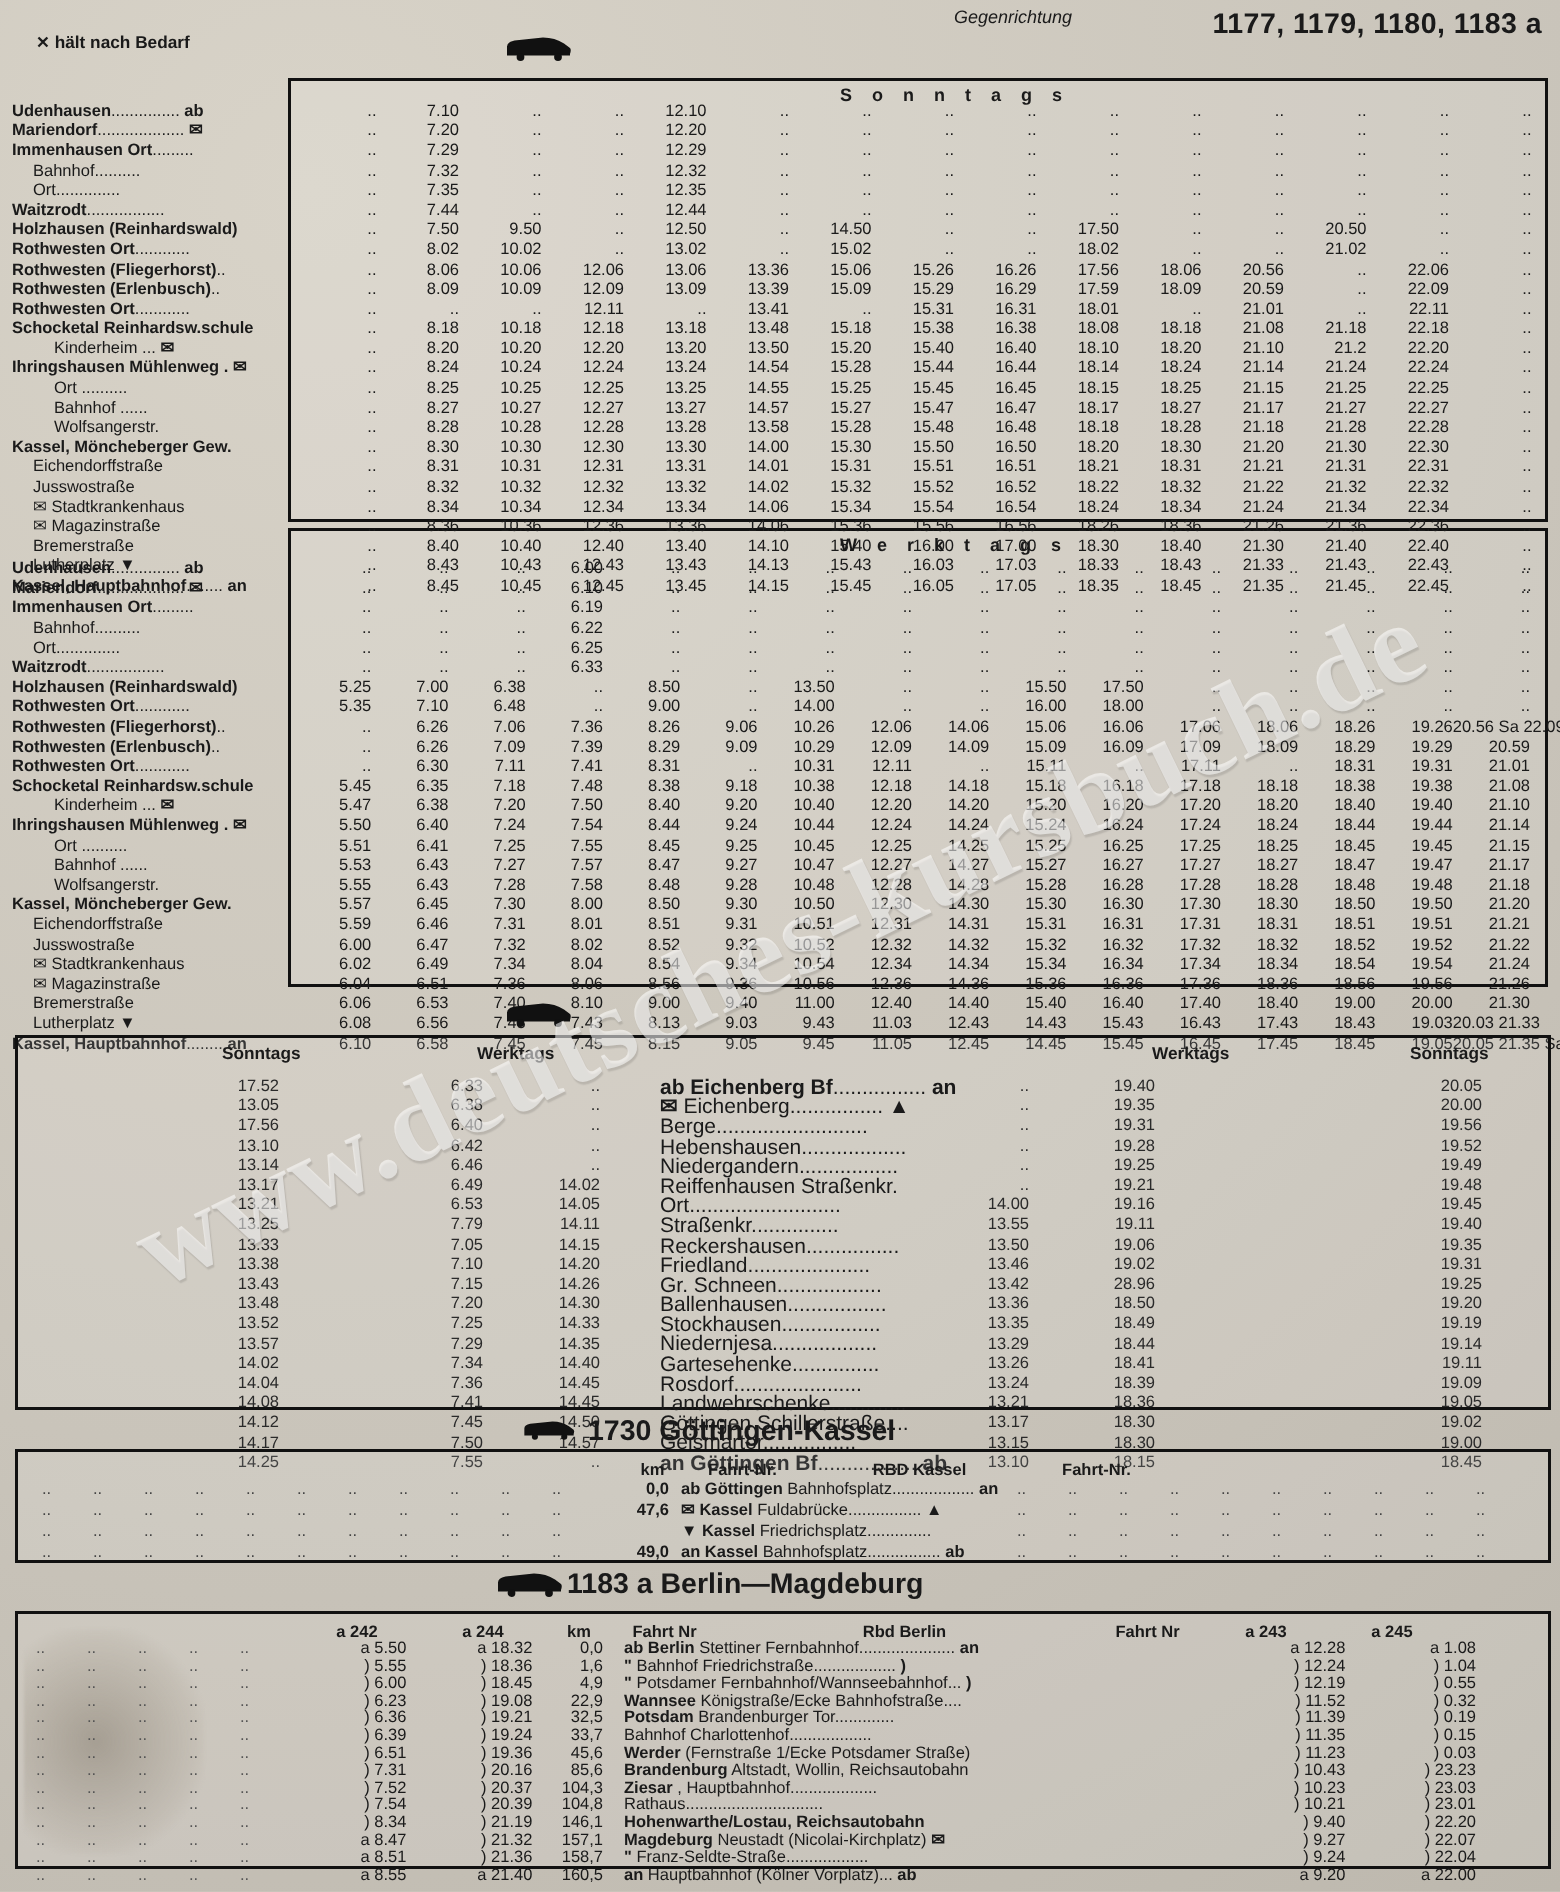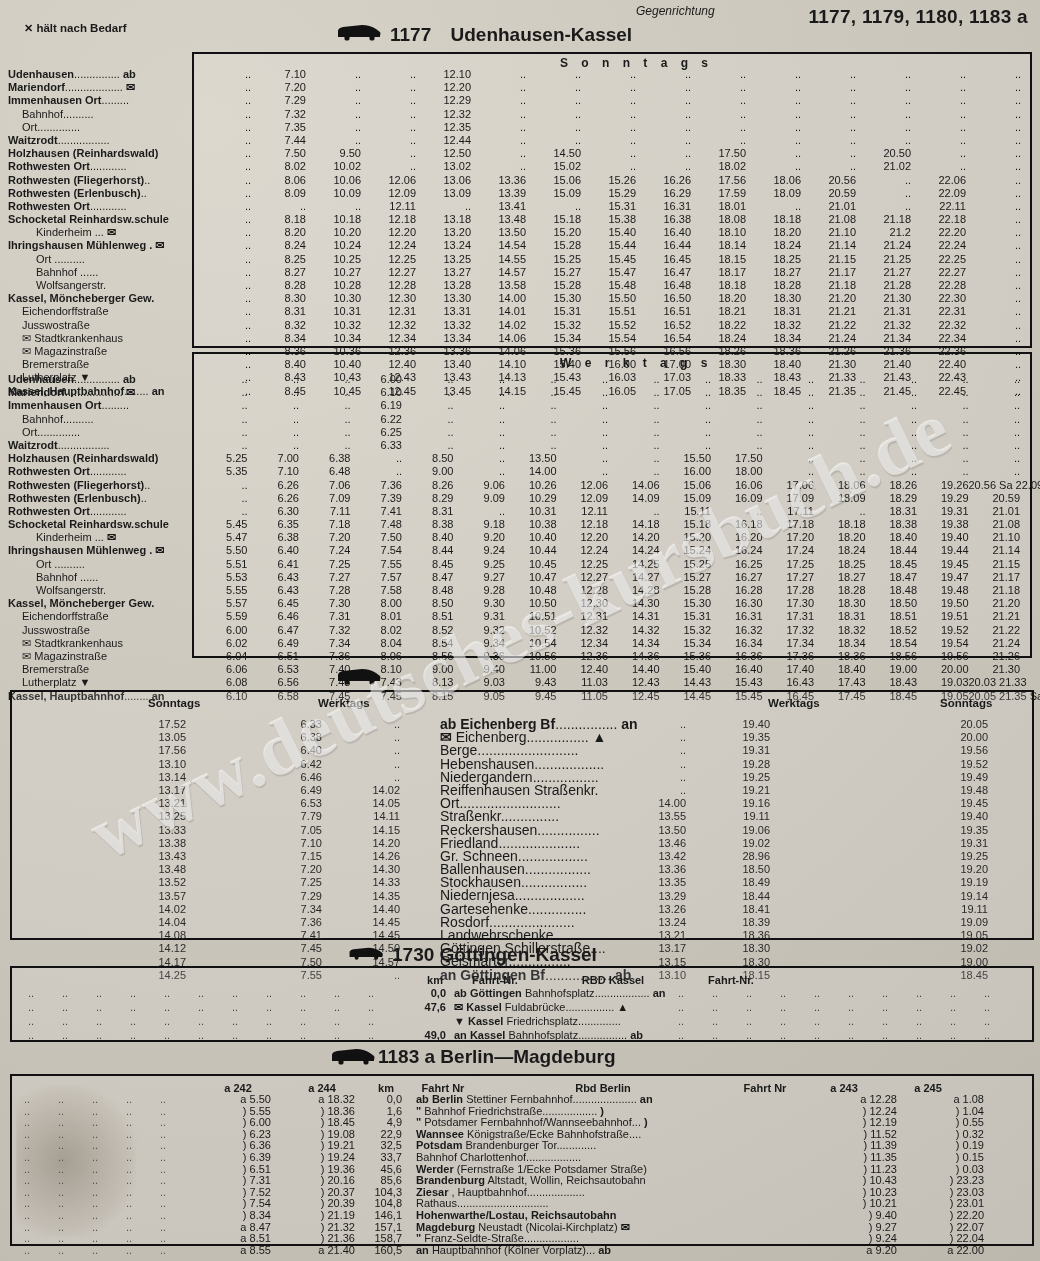--- a/index.html
+++ b/index.html
@@ -92,24 +92,20 @@
     <svg class="bus-svg" width="46" height="17" viewBox="0 0 46 17">
       <path d="M2 13 L2 7 Q2 4 7 3 L26 1 Q34 1 40 5 L44 8 Q45 9 44 12 L44 13 Z" fill="#111"></path>
       <circle cx="11" cy="14" r="2.6" fill="#111"></circle>
         <circle cx="36" cy="14" r="2.6" fill="#111"></circle>
     </svg>
   </div>
 
   <div class="gegen">Gegenrichtung</div>
   <div class="routes-top">1177, 1179, 1180, 1183 a</div>
 
-  <div class="sect-title t1177">
-    <span class="num">1177</span>
-    <span>Udenhausen-Kassel</span>
-  </div>
 
   <div class="block blk-1177-so"></div>
   <div class="daylabel" style="left:560px;top:56px;">S o n n t a g s</div>
 
   <div class="block blk-1177-we"></div>
   <div class="daylabel" style="left:560px;top:356px;">W e r k t a g s</div>
 
   <div class="stops" id="stops-so" style="left:8px;top:68px;">
       <div><span class="ind" style="width:0px"></span><span class="nm">Udenhausen</span><span class="dots">...............</span><span class="nm"> ab</span></div>
       <div><span class="ind" style="width:0px"></span><span class="nm">Mariendorf</span><span class="dots">...................</span><span class="nm"> ✉</span></div>

